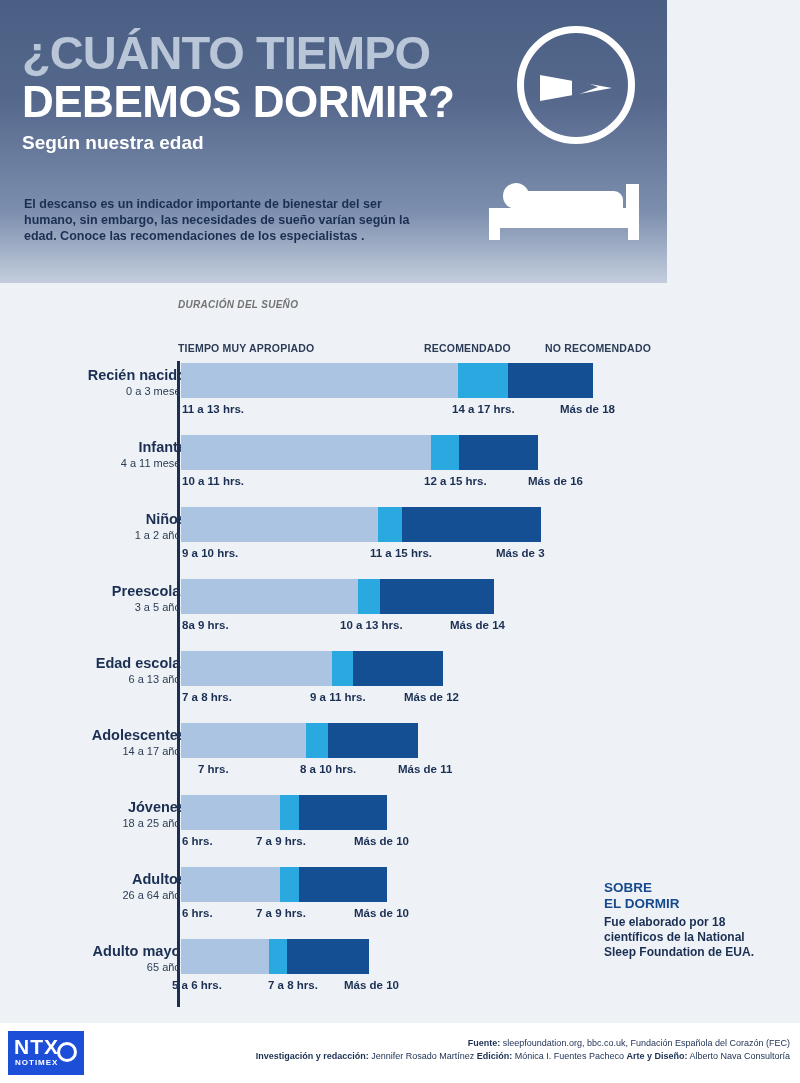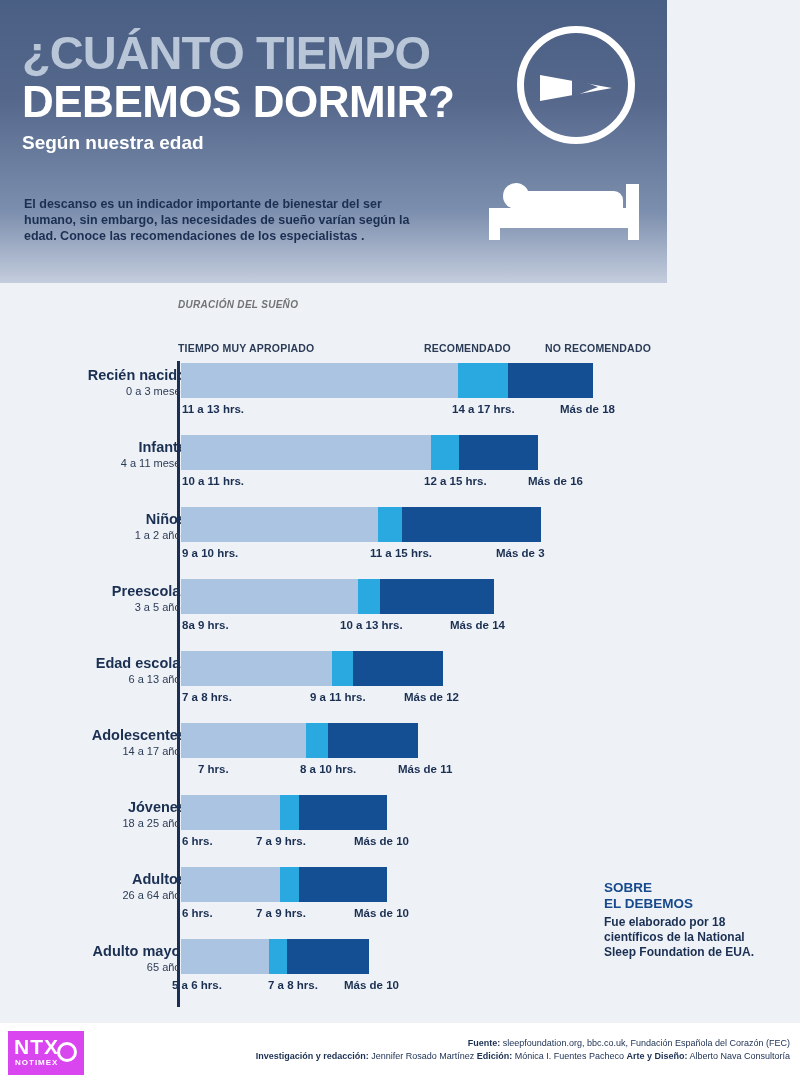--- a/index.html
+++ b/index.html
@@ -142,21 +142,21 @@
   }
   .study-text {
     margin-top: 3px; font-size: 12px; font-weight: bold; color: #1b2f52; line-height: 15px;
   }
 
   
   .footer {
     position: absolute; left: 0; bottom: 0; width: 800px; height: 60px; background: #ffffff;
   }
   .logo {
-    position: absolute; left: 8px; top: 8px; width: 76px; height: 44px; background: #d946ef;
+    position: absolute; left: 8px; top: 8px; width: 76px; height: 44px; background: #1d4ed8;
     color: #ffffff; font-weight: bold;
   }
   .logo-ntx { position: absolute; left: 6px; top: 4px; font-size: 21px; letter-spacing: 1px; }
   .logo-sub { position: absolute; left: 7px; top: 27px; font-size: 8px; letter-spacing: 1px; }
   .logo-dot {
     position: absolute; right: 7px; top: 11px; width: 20px; height: 20px;
     border-radius: 50%; border: 3px solid #ffffff;
   }
   .foot-lines {
     position: absolute; right: 10px; top: 14px; text-align: right;
@@ -350,21 +350,21 @@
     </div>
     <div class="vals" style="top:40px;">
       <div class="val" style="left:172px;">5 a 6 hrs.</div>
       <div class="val" style="left:268px;">7 a 8 hrs.</div>
       <div class="val" style="left:344px;">Más de 10</div>
     </div>
   </div>
 
   <div class="study">
     <div class="study-title">SOBRE</div>
-    <div class="study-title">EL DEBEMOS</div>
+    <div class="study-title">EL DORMIR</div>
     <div class="study-text">Fue elaborado por 18 científicos de la National Sleep Foundation de EUA.</div>
   </div>
 
 </div>
 
 <div class="footer">
   <div class="logo">
     <div class="logo-ntx">NTX</div>
     <div class="logo-sub">NOTIMEX</div>
     <div class="logo-dot"></div>

